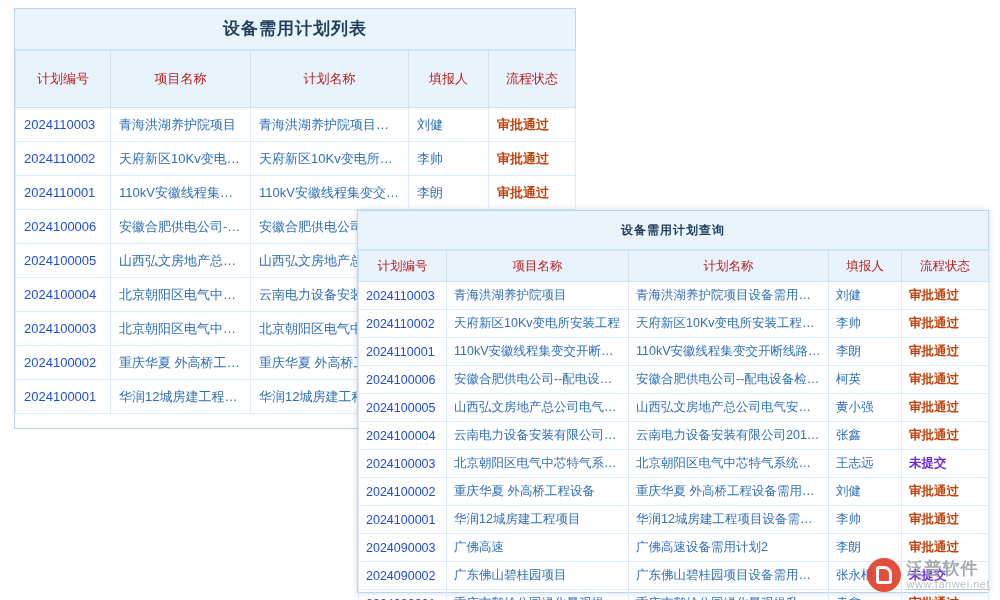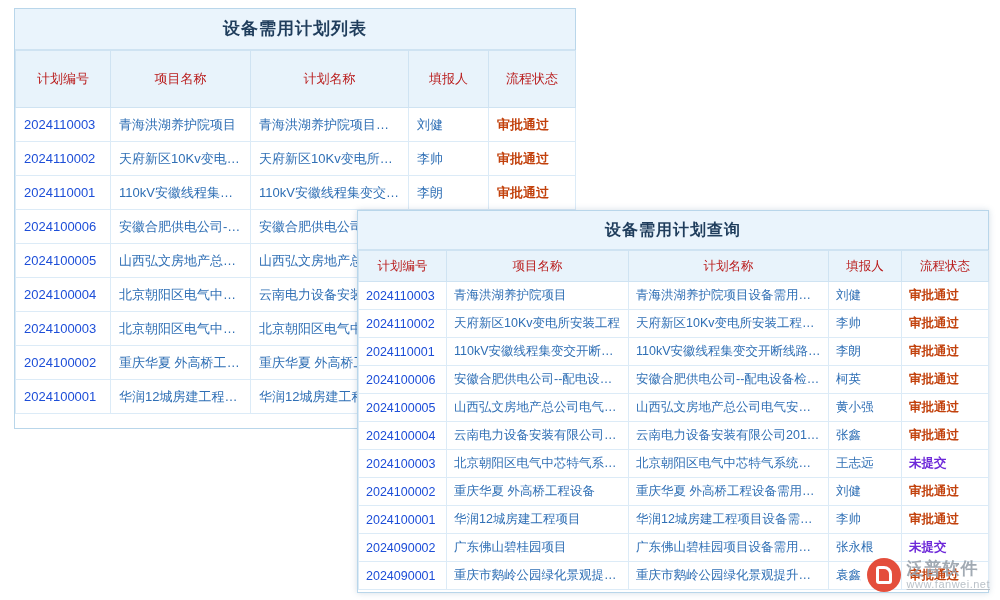--- a/index.html
+++ b/index.html
@@ -98,21 +98,21 @@
   #query-panel {
     left: 357px;
     top: 210px;
     width: 632px;
     height: 383px;
     box-shadow: 0 0 6px rgba(60,100,140,0.22);
   }
   #query-panel .panel-title {
     height: 38px;
     line-height: 38px;
-    font-size: 16px;
+    font-size: 12px;
   }
   #query-panel th {
     height: 30px;
     font-size: 12.5px;
     padding: 0 3px;
   }
   #query-panel td {
     height: 27px;
     font-size: 12.5px;
     padding: 0 7px;
@@ -333,20 +333,27 @@
           <td class="center status-pass">审批通过</td>
         </tr>
         <tr>
           <td class="num">2024100001</td>
           <td class="">华润12城房建工程项目</td>
           <td class="">华润12城房建工程项目设备需用计划2</td>
           <td class="center">李帅</td>
           <td class="center status-pass">审批通过</td>
         </tr>
         <tr>
+          <td class="num">2024090003</td>
+          <td class="">广佛高速</td>
+          <td class="">广佛高速设备需用计划2</td>
+          <td class="center">李朗</td>
+          <td class="center status-pass">审批通过</td>
+        </tr>
+        <tr>
           <td class="num">2024090002</td>
           <td class="">广东佛山碧桂园项目</td>
           <td class="">广东佛山碧桂园项目设备需用计划2</td>
           <td class="center">张永根</td>
           <td class="center status-unsubmitted">未提交</td>
         </tr>
         <tr>
           <td class="num">2024090001</td>
           <td class="">重庆市鹅岭公园绿化景观提升工程</td>
           <td class="">重庆市鹅岭公园绿化景观提升工程施工</td>

